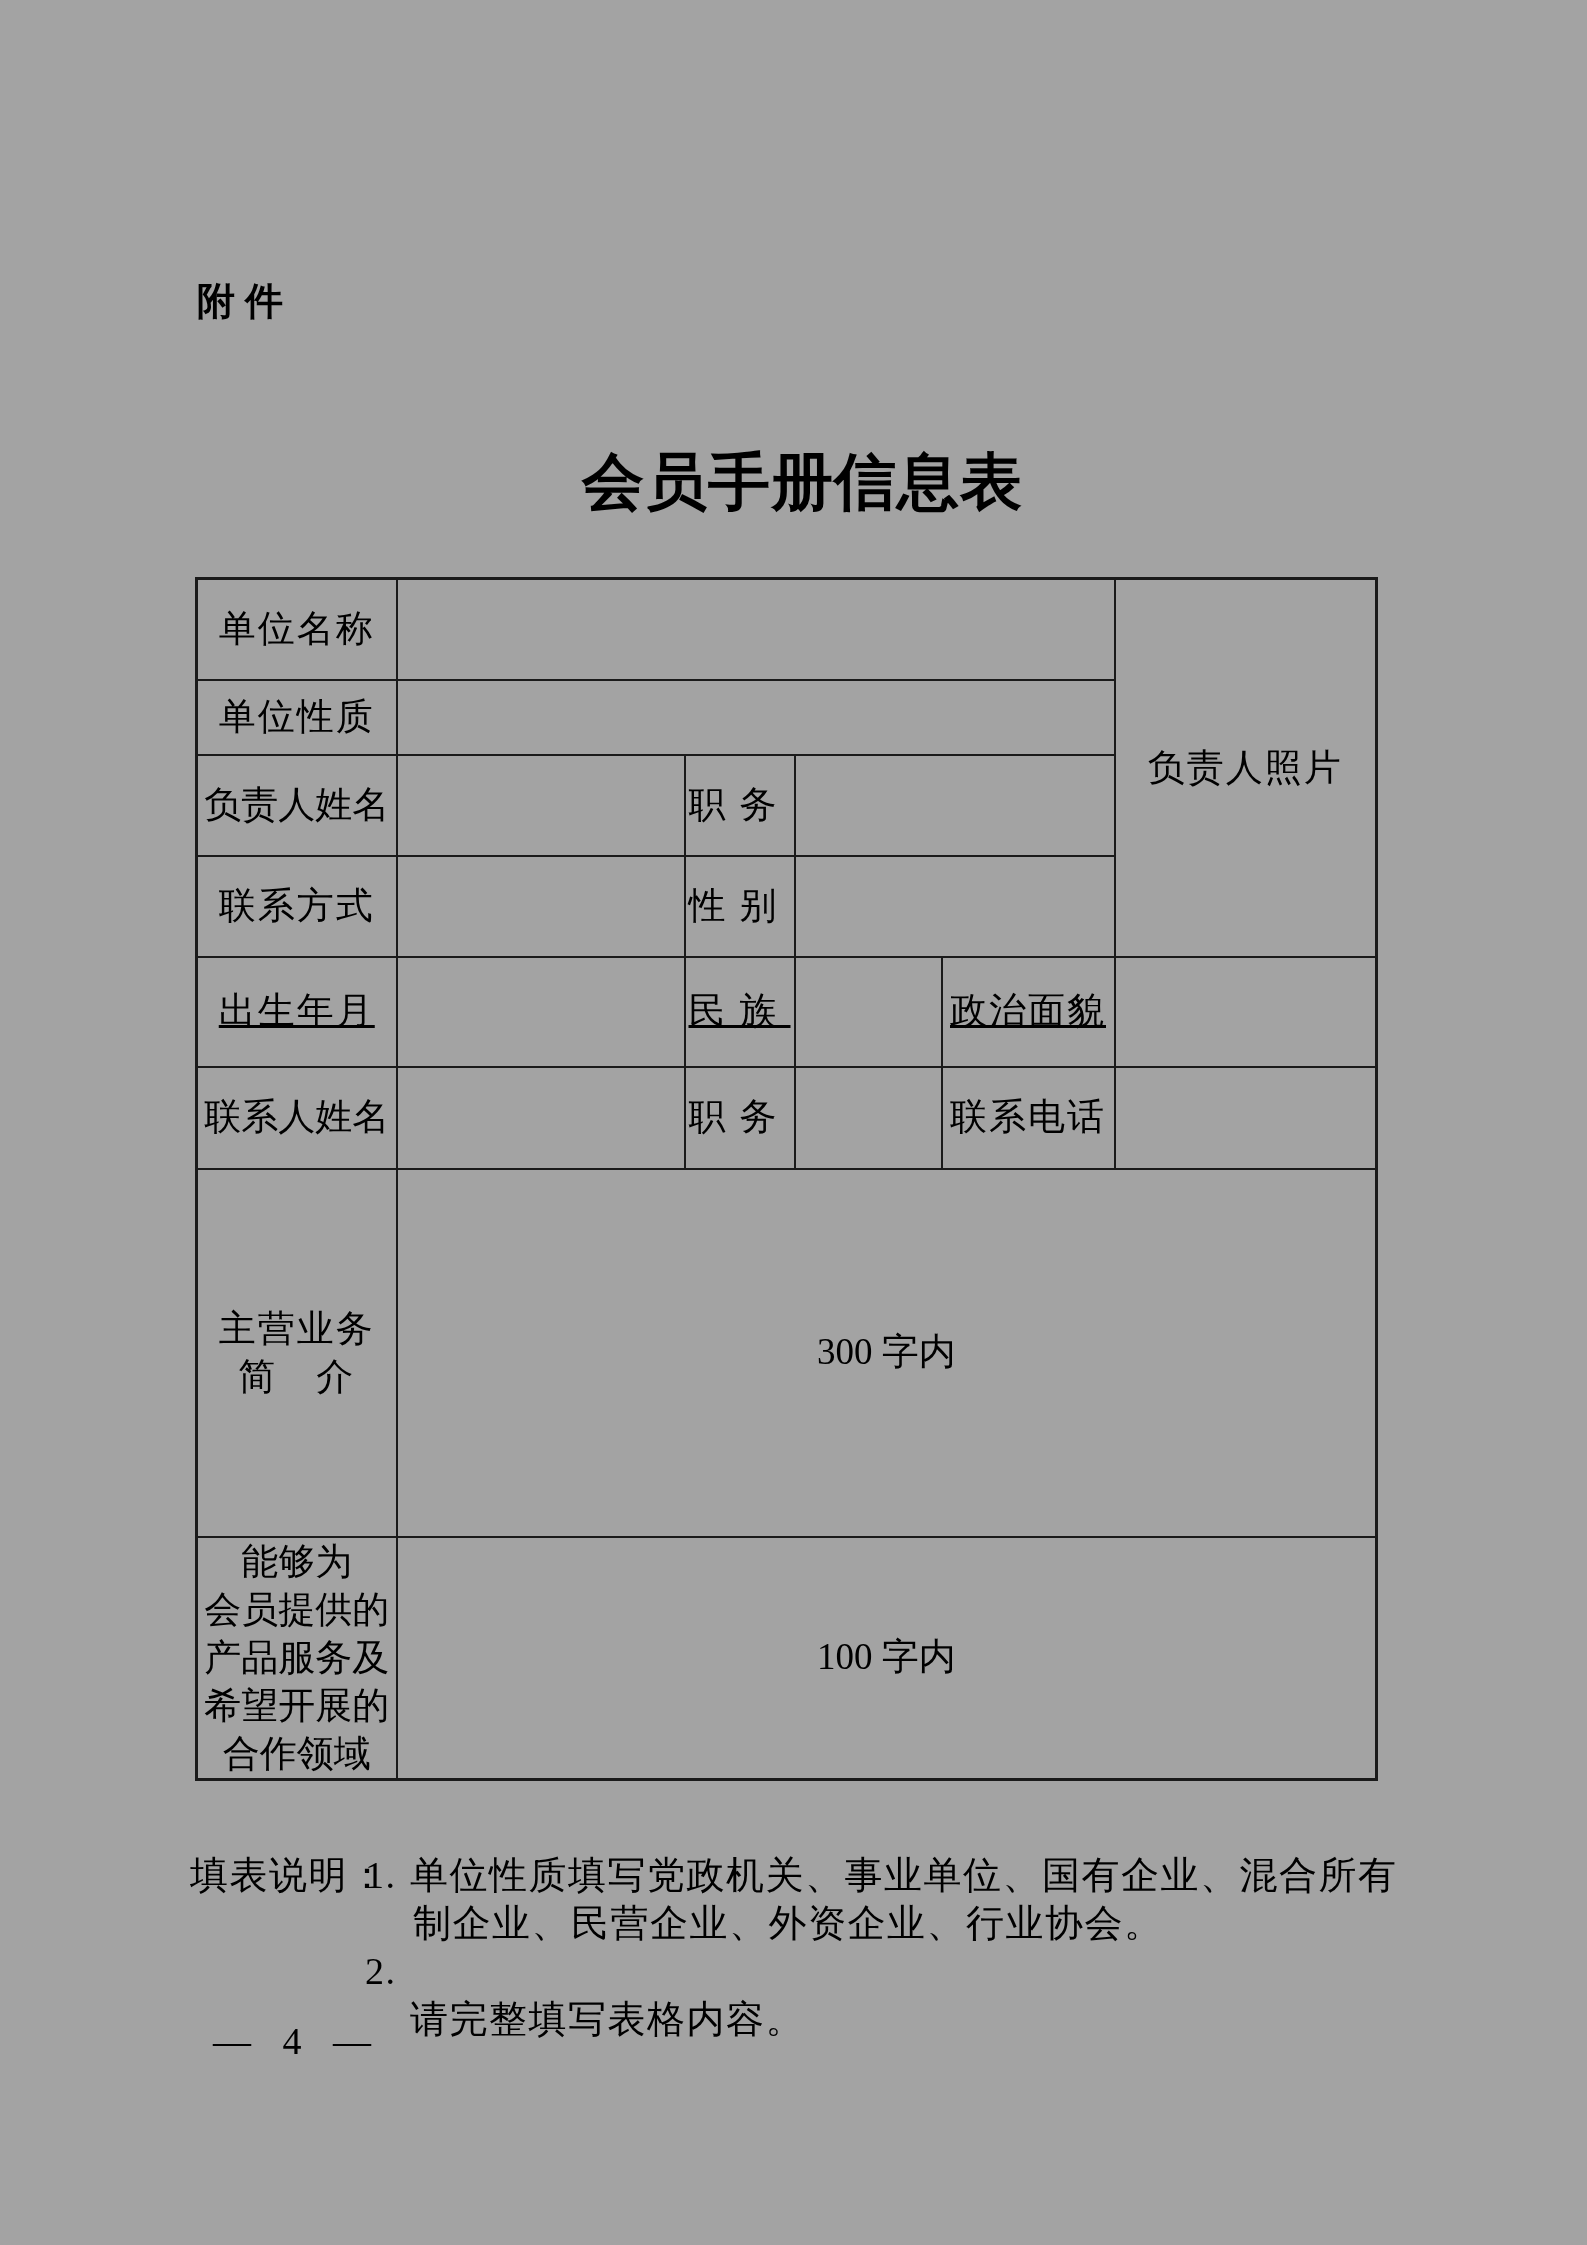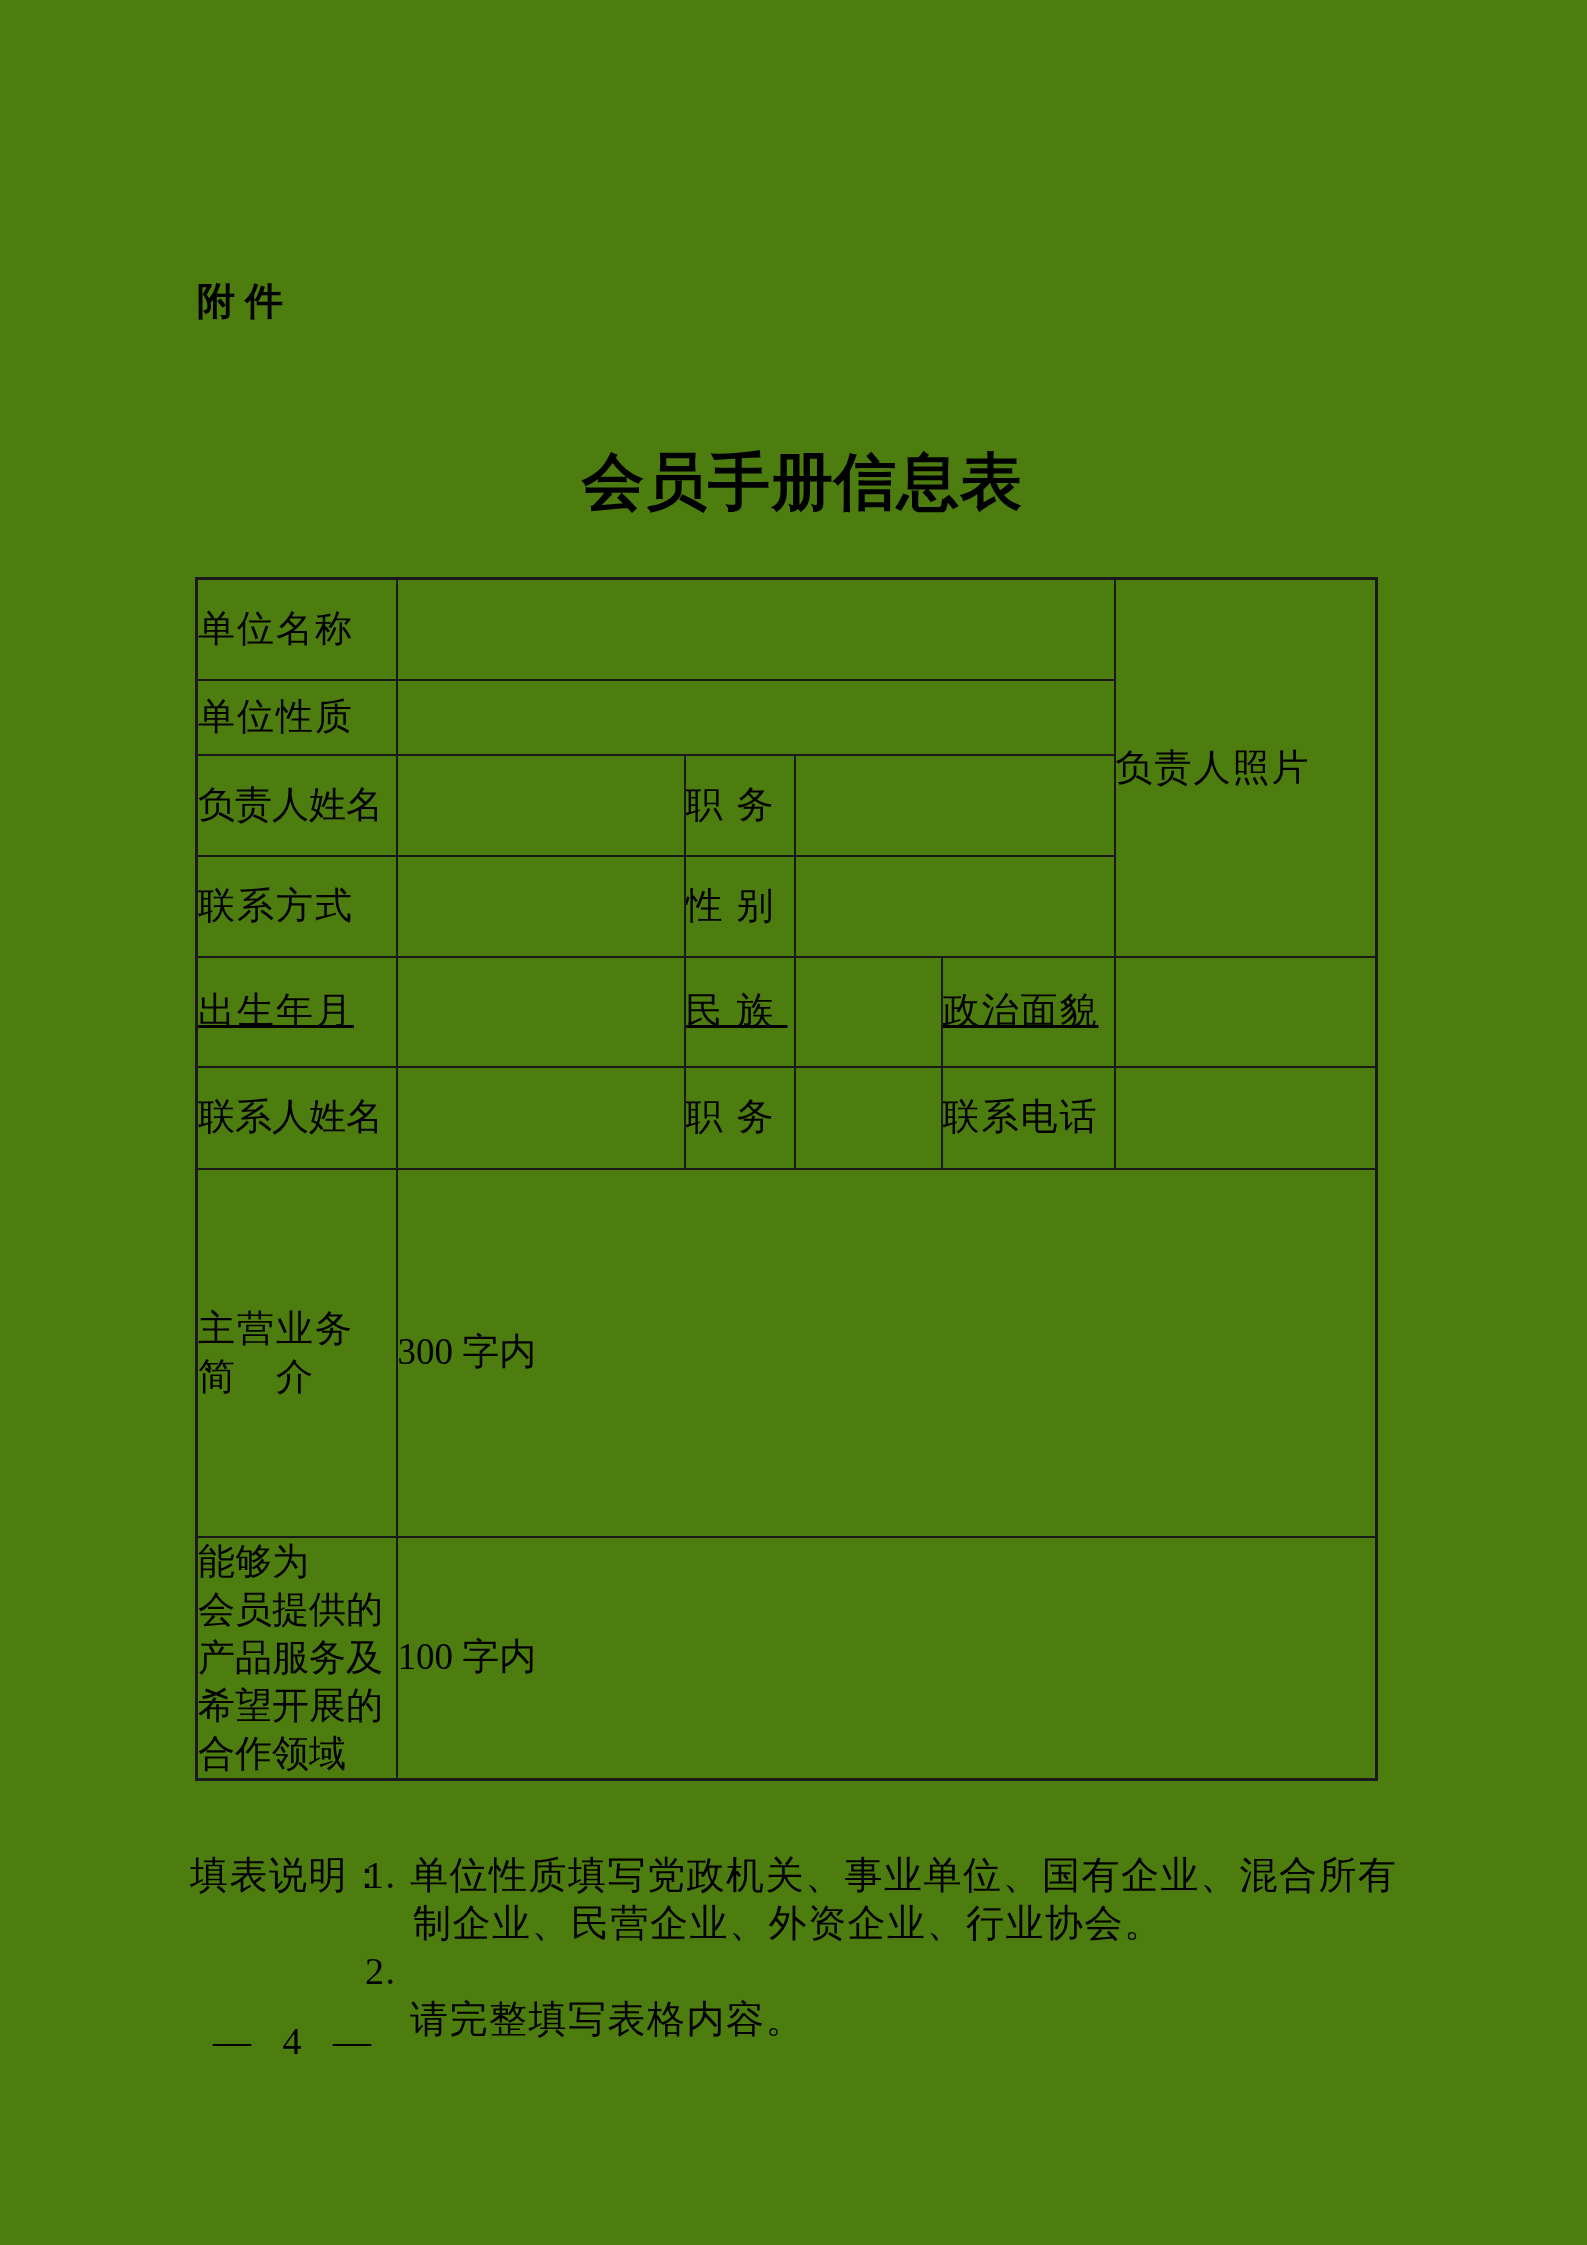--- a/index.html
+++ b/index.html
@@ -1,20 +1,20 @@
 <!DOCTYPE html>
 <html><head>
 <meta charset="utf-8">
 <style>
   html,body{margin:0;padding:0;background:#ffffff;}
   .page{
     position:relative;
     width:1587px;
     height:2245px;
-    background:#4d7c0f;
+    background:#a3a3a3;
     color:#000;
     font-family:"Liberation Serif","DejaVu Serif",serif;
     overflow:hidden;
   }
 
   .attachment{
     position:absolute;
     left:197px;
     top:276px;
     font-family:"Liberation Sans","DejaVu Sans",sans-serif;
@@ -41,20 +41,21 @@
     left:195px;
     top:577px;
     width:1180px;
     border-collapse:collapse;
     table-layout:fixed;
     border:3px solid #1a1a1a;
   }
   table.form td{
     border:2px solid #1a1a1a;
     padding:0;
+    text-align:center;
     vertical-align:middle;
     font-size:37px;
     line-height:1.3;
     overflow:hidden;
   }
   
   td.ls2{letter-spacing:2px;padding-left:2px;}
   
   td.sp2{letter-spacing:14px;padding-left:14px;}
   td.photo-cell{letter-spacing:2px;padding-left:2px;}

